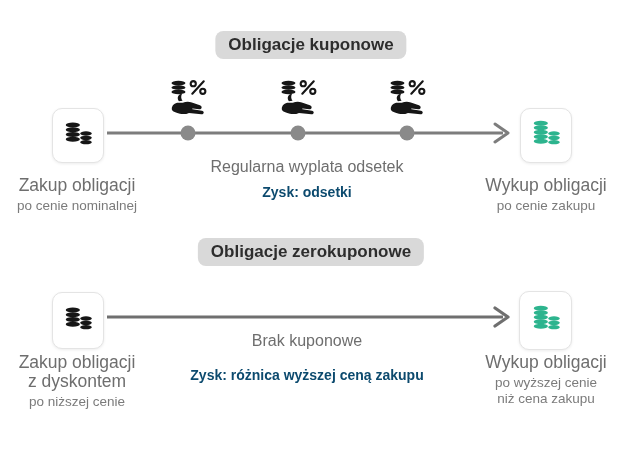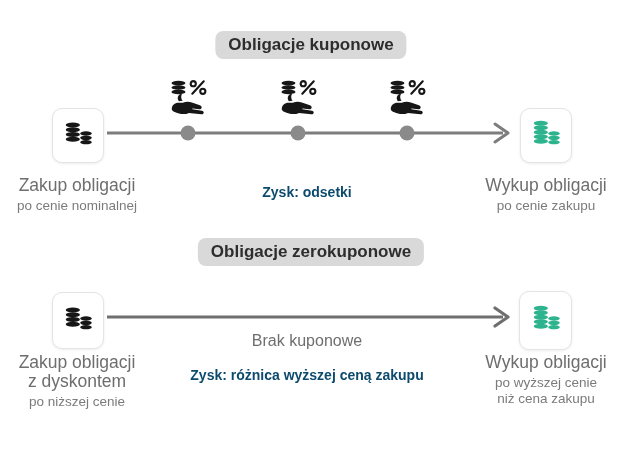--- a/index.html
+++ b/index.html
@@ -157,20 +157,21 @@
           <ellipse cx="11.5" cy="18.9" rx="7.5" ry="2.7"></ellipse>
           <ellipse cx="11.5" cy="23.7" rx="7.5" ry="2.7"></ellipse>
           <ellipse cx="25.5" cy="15.5" rx="6.2" ry="2.3"></ellipse>
           <ellipse cx="25.5" cy="20.1" rx="6.2" ry="2.3"></ellipse>
           <ellipse cx="25.5" cy="24.7" rx="6.2" ry="2.3"></ellipse>
         </g>
       </svg>
     </span>
   </div>
 
+  <div class="caption" style="top:158px;">Regularna wyplata odsetek</div>
   <div class="profit" style="top:184px;">Zysk: odsetki</div>
 
   <div class="node-label" style="left:77px; top:176px;">
     <div class="title">Zakup obligacji</div>
     <div class="sub">po cenie nominalnej</div>
   </div>
   <div class="node-label" style="left:546px; top:176px;">
     <div class="title">Wykup obligacji</div>
     <div class="sub">po cenie zakupu</div>
   </div>

